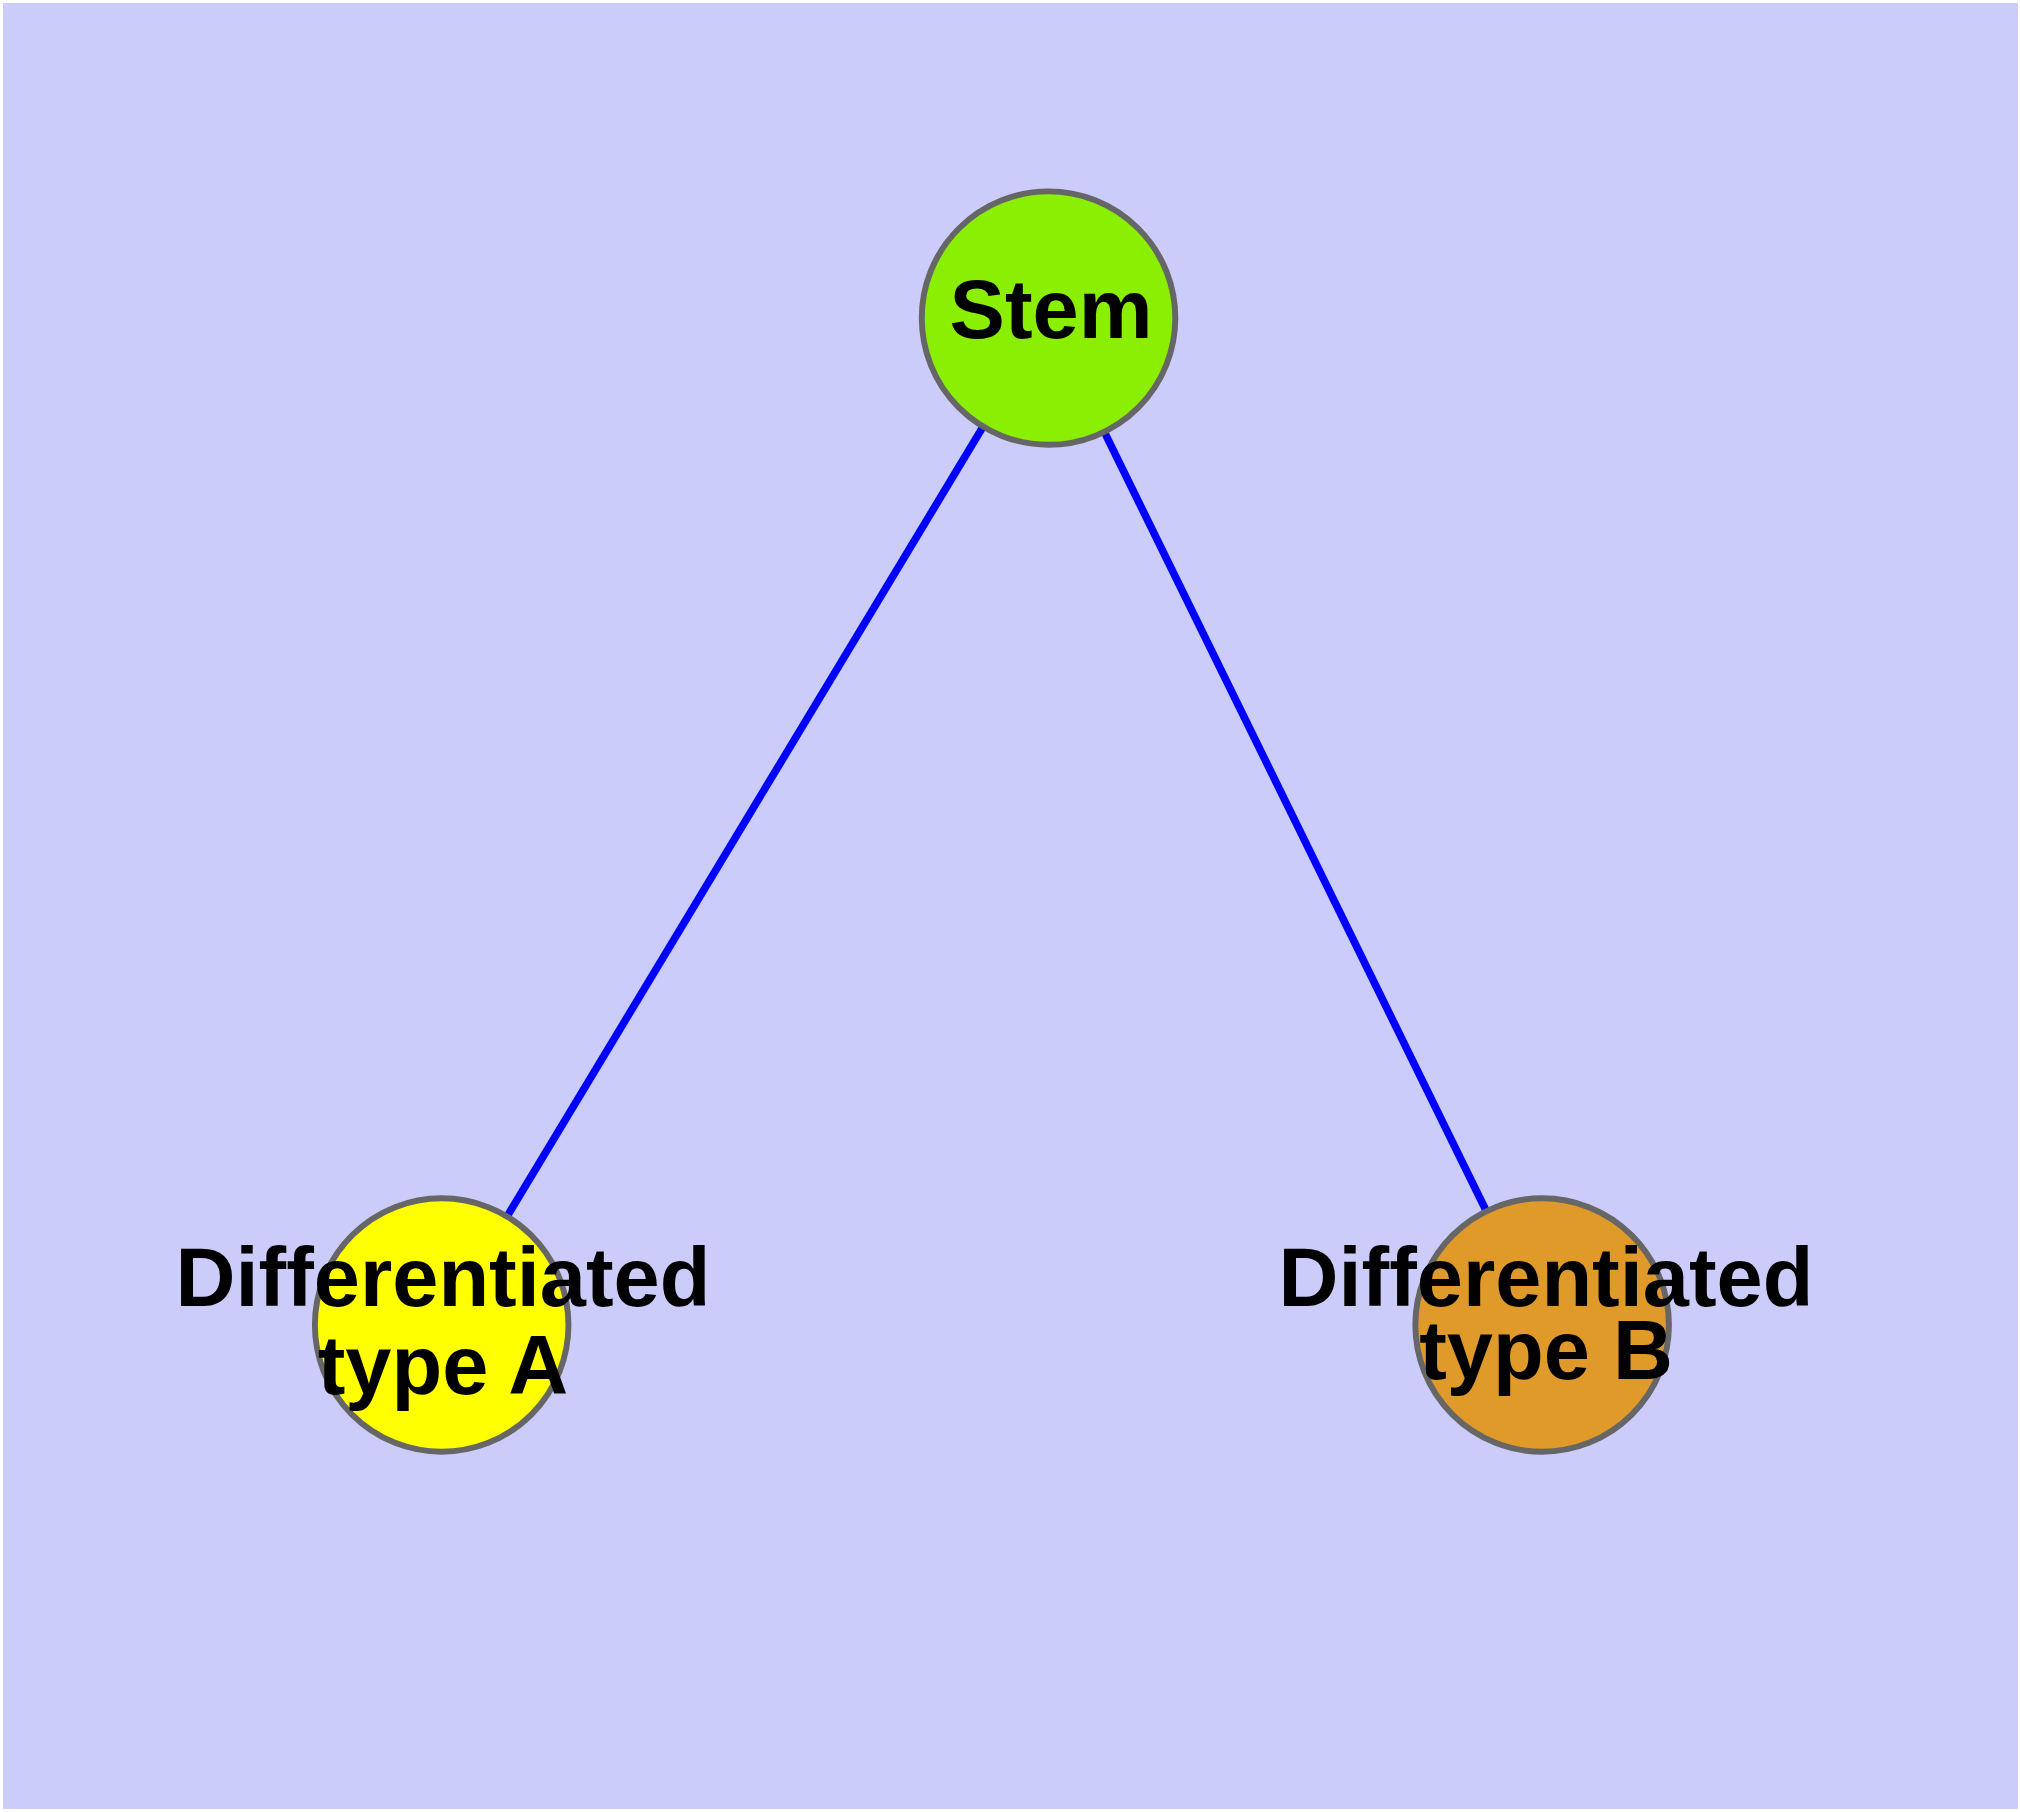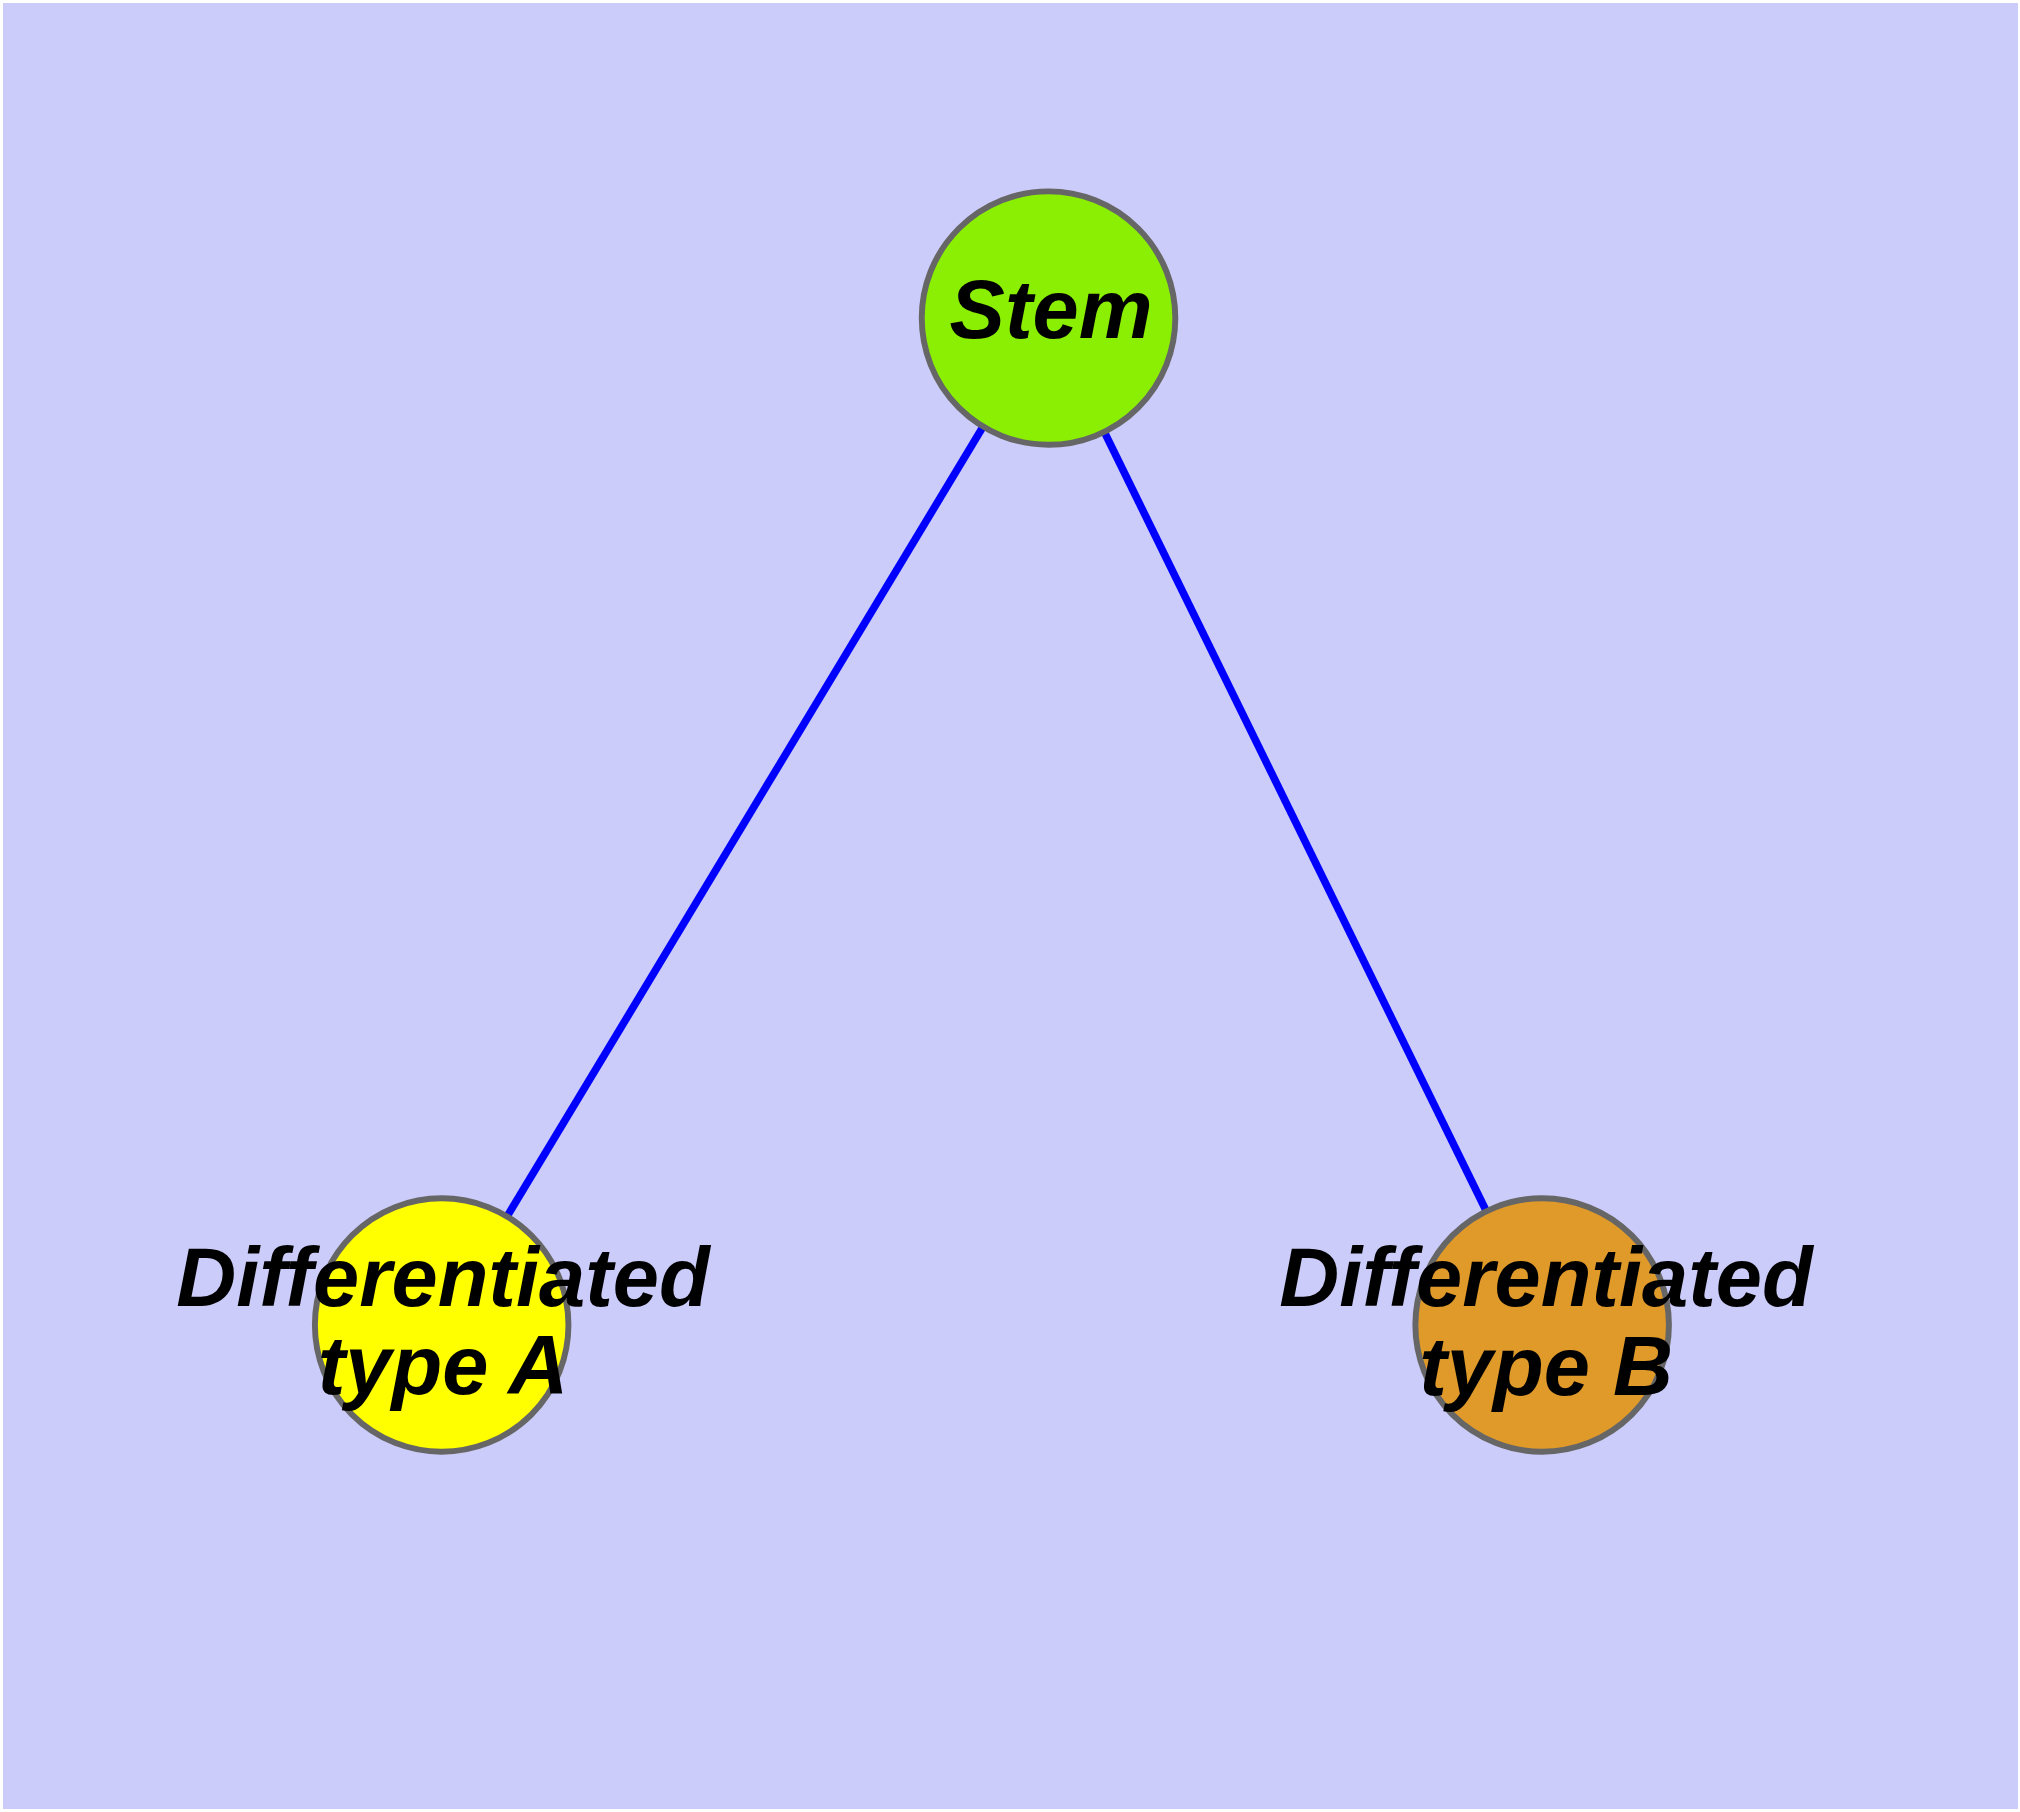--- a/index.html
+++ b/index.html
@@ -35,21 +35,21 @@
     font-size: 83px;
     line-height: 1.02;
     white-space: nowrap;
     pointer-events: none;
     -webkit-font-smoothing: antialiased;
   }
 </style>
 </head>
 <body>
 
-<div id="canvas" style="width: 2021px; height: 1812px; background: rgb(204, 204, 250); border-color: rgb(255, 255, 255); font-style: italic;">
+<div id="canvas" style="width: 2021px; height: 1812px; background: rgb(204, 204, 250); border-color: rgb(255, 255, 255);">
 
   <svg id="graph-svg" viewBox="0 0 2384 2138" preserveAspectRatio="none" xmlns="http://www.w3.org/2000/svg">
 
     <g>
       <line class="edge" x1="1237" y1="373" x2="519" y2="1565" stroke="#0000ff" stroke-width="9" stroke-linecap="butt"></line>
       <line class="edge" x1="1237" y1="373" x2="1821" y2="1565" stroke="#0000ff" stroke-width="9" stroke-linecap="butt"></line>
     </g>
 
     <g>
       <circle class="node" cx="1237" cy="373" r="150" fill="#8aef02" stroke="#666666" stroke-width="7"></circle>
@@ -62,17 +62,17 @@
     <span style="display:block; position:absolute; left:1048px; top:0; transform:translateX(-50%);">Stem</span>
   </div>
 
   <div class="node-label" style="left: 0px; top: 0px; width: 2021px; transform: translate(0px, 1233px); font-size: 83px; color: rgb(0, 0, 0);">
     <span style="display:block; position:absolute; left:440px; top:0; transform:translateX(-50%);">Differentiated</span>
     <span style="display:block; position:absolute; left:440px; top:88px; transform:translateX(-50%);">type A</span>
   </div>
 
   <div class="node-label" style="left: 0px; top: 0px; width: 2021px; transform: translate(0px, 1233px); font-size: 83px; color: rgb(0, 0, 0);">
     <span style="display:block; position:absolute; left:1543px; top:0; transform:translateX(-50%);">Differentiated</span>
-    <span style="display:block; position:absolute; left:1543px; top:89px; transform:translateX(-50%);">type B</span>
+    <span style="display:block; position:absolute; left:1543px; top:73px; transform:translateX(-50%);">type B</span>
   </div>
 
 </div>
 
 
 </body></html>

